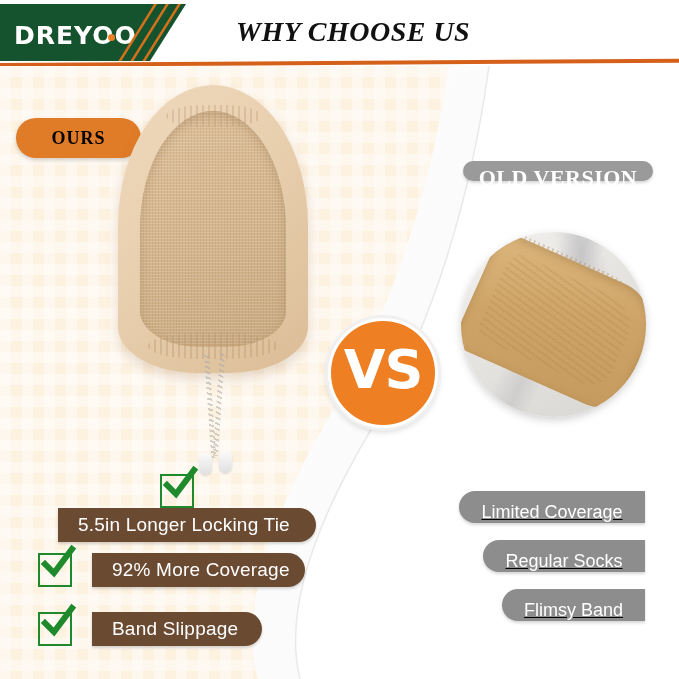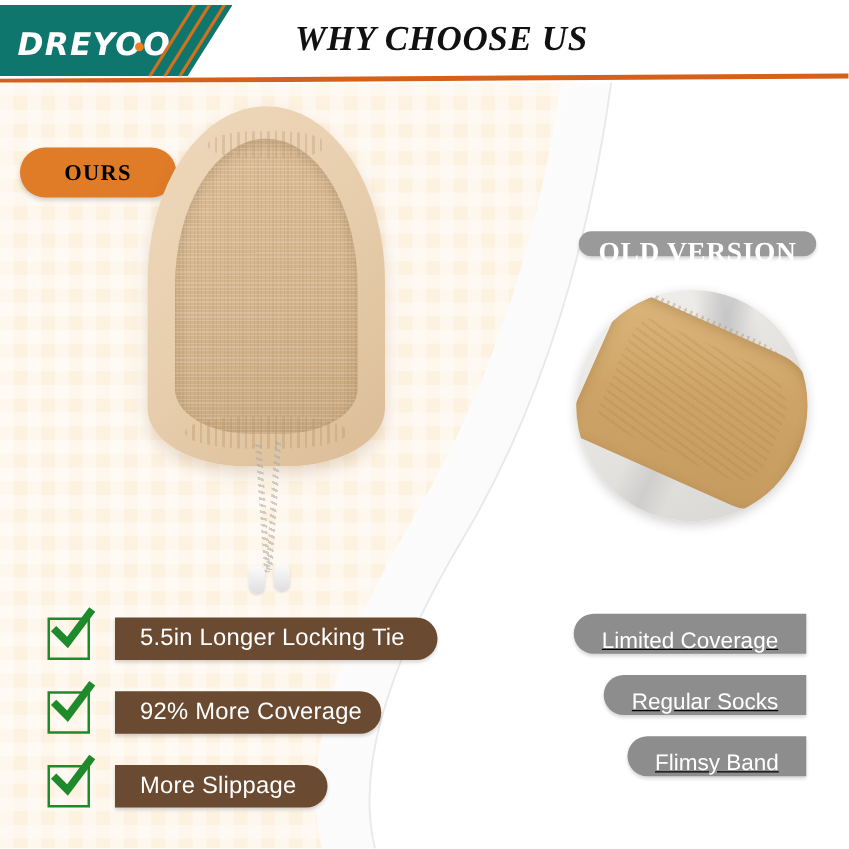--- a/index.html
+++ b/index.html
@@ -28,24 +28,23 @@
     -webkit-clip-path:path("M0,0 L449,0 C432,120 395,240 330,350 C268,455 240,545 258,613 L0,613 Z");
     clip-path:path("M0,0 L449,0 C432,120 395,240 330,350 C268,455 240,545 258,613 L0,613 Z");
   }
   .divider-band{
     position:absolute;left:0;top:66px;width:679px;height:613px;pointer-events:none;
   }
 
   
   .header{position:absolute;left:0;top:0;width:679px;height:66px;background:#ffffff;overflow:hidden;}
   .logo-block{
-    position:absolute;left:0;top:4px;width:186px;height:57px;background:#0f766e;
+    position:absolute;left:0;top:4px;width:186px;height:57px;background:#14532d;
     -webkit-clip-path:polygon(0 0,186px 0,150px 57px,0 57px);
     clip-path:polygon(0 0,186px 0,150px 57px,0 57px);
-    font-style:italic;
   }
   .logo-text{
     position:absolute;left:14px;top:17px;color:#fff;font-weight:bold;font-size:25px;
     letter-spacing:1px;font-family:"DejaVu Sans",sans-serif;
   }
   .logo-dot{
     position:absolute;left:108px;top:30px;width:7px;height:7px;border-radius:50%;background:#ef8022;
   }
   .slash{position:absolute;top:4px;width:3px;height:57px;background:#d2701c;
     transform:skewX(-32deg);transform-origin:top left;}
@@ -64,21 +63,21 @@
   .ours-badge{
     position:absolute;left:16px;top:118px;width:125px;height:40px;border-radius:20px;
     background:#e07b27;box-shadow:0 2px 4px rgba(0,0,0,.18);
   }
   .ours-badge span{
     display:block;text-align:center;line-height:40px;color:#000000;font-size:18px;font-weight:bold;
     font-family:Liberation Serif, serif;letter-spacing:1px;
   }
   .old-badge{
     position:absolute;left:463px;top:161px;width:190px;height:20px;border-radius:17px;
-    background:#9a9a9a;box-shadow:0 2px 3px rgba(0,0,0,.16);margin-top:24px;
+    background:#9a9a9a;box-shadow:0 2px 3px rgba(0,0,0,.16);
   }
   .old-badge span{
     display:block;text-align:center;line-height:34px;color:#fff;font-size:22px;font-weight:bold;
     font-family:"Liberation Serif",serif;letter-spacing:.5px;
   }
 
   
   .vs{
     position:absolute;left:328px;top:318px;width:104px;height:104px;border-radius:50%;
     background:#ee7f22;border:3px solid #ffffff;
@@ -223,34 +222,37 @@
     <div class="prod-inner"></div>
     <div class="prod-weave"></div>
     <div class="band-top"></div>
     <div class="band-bottom"></div>
     <div class="cord cord1"></div>
     <div class="cord cord2"></div>
     <div class="aglet ag1"></div>
     <div class="aglet ag2"></div>
   </div>
 
+  <div class="vs">
+    <span>VS</span>
+  </div>
 
   <div class="old-badge">
     <span>OLD VERSION</span>
   </div>
 
   <div class="photo">
     <div class="photo-marble"></div>
     <div class="photo-edge"></div>
     <div class="photo-item">
       <div class="photo-item-in"></div>
     </div>
   </div>
 
-  <div class="checkrow" style="top:494px;">
+  <div class="checkrow" style="top:474px;flex-direction:column;">
     <div class="cbox">
       <svg class="cmark" viewBox="0 0 38 38">
         <path d="M6 20 L15 29 L33 5" fill="none" stroke="#1f8a2b" stroke-width="6" stroke-linecap="square" stroke-linejoin="miter"></path>
       </svg>
     </div>
     <div class="pill-brown" style="width:258px;">
       <span>5.5in Longer Locking Tie</span>
     </div>
   </div>
 
@@ -265,21 +267,21 @@
     </div>
   </div>
 
   <div class="checkrow" style="top:612px;">
     <div class="cbox">
       <svg class="cmark" viewBox="0 0 38 38">
         <path d="M6 20 L15 29 L33 5" fill="none" stroke="#1f8a2b" stroke-width="6" stroke-linecap="square" stroke-linejoin="miter"></path>
       </svg>
     </div>
     <div class="pill-brown" style="width:170px;">
-      <span>More Slippage</span>
+      <span>Band Slippage</span>
     </div>
   </div>
 
   <div class="pill-gray" style="left:459px;top:491px;width:186px;">
     <span>Limited Coverage</span>
   </div>
   <div class="pill-gray" style="left:502px;top:589px;width:143px;">
     <span>Flimsy Band</span>
   </div>
   <div class="pill-gray" style="left:483px;top:540px;width:162px;">

